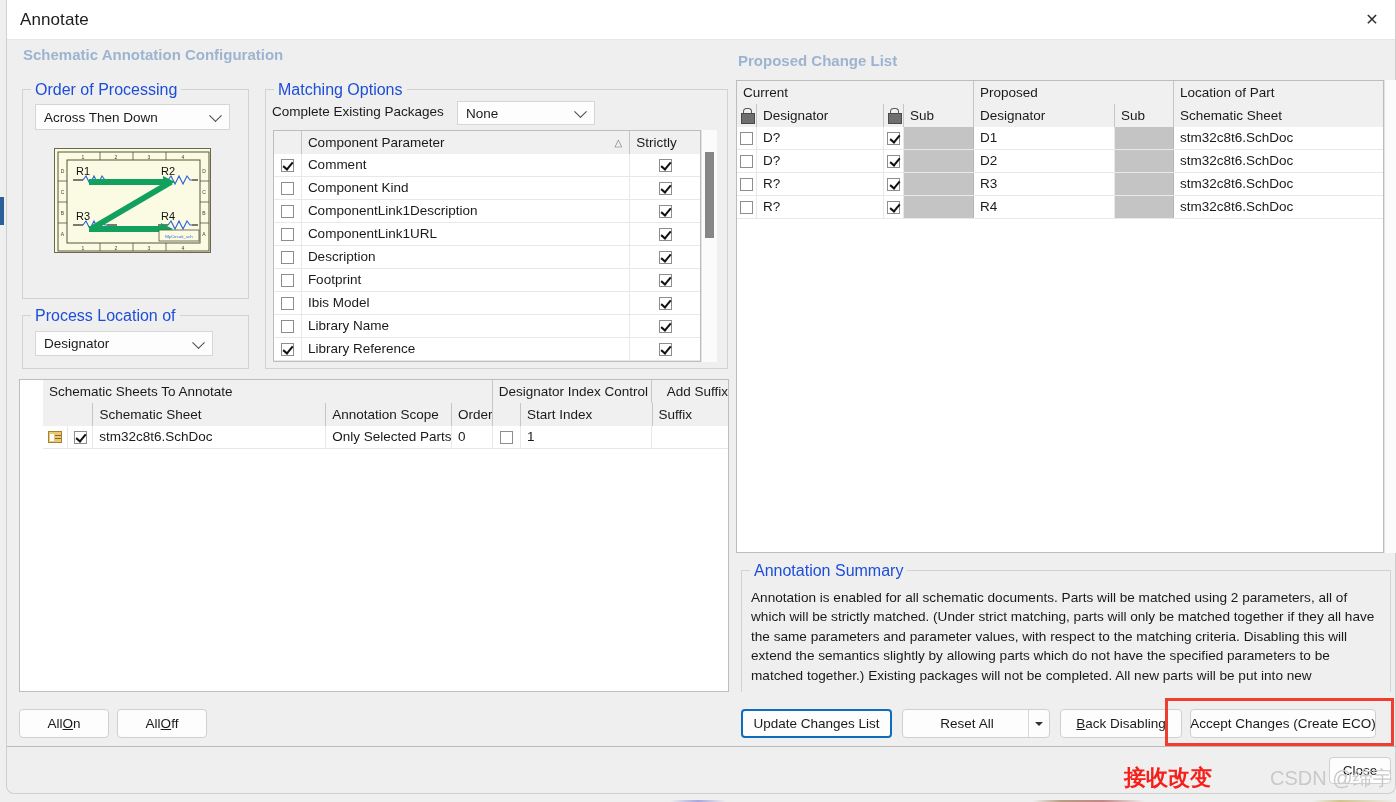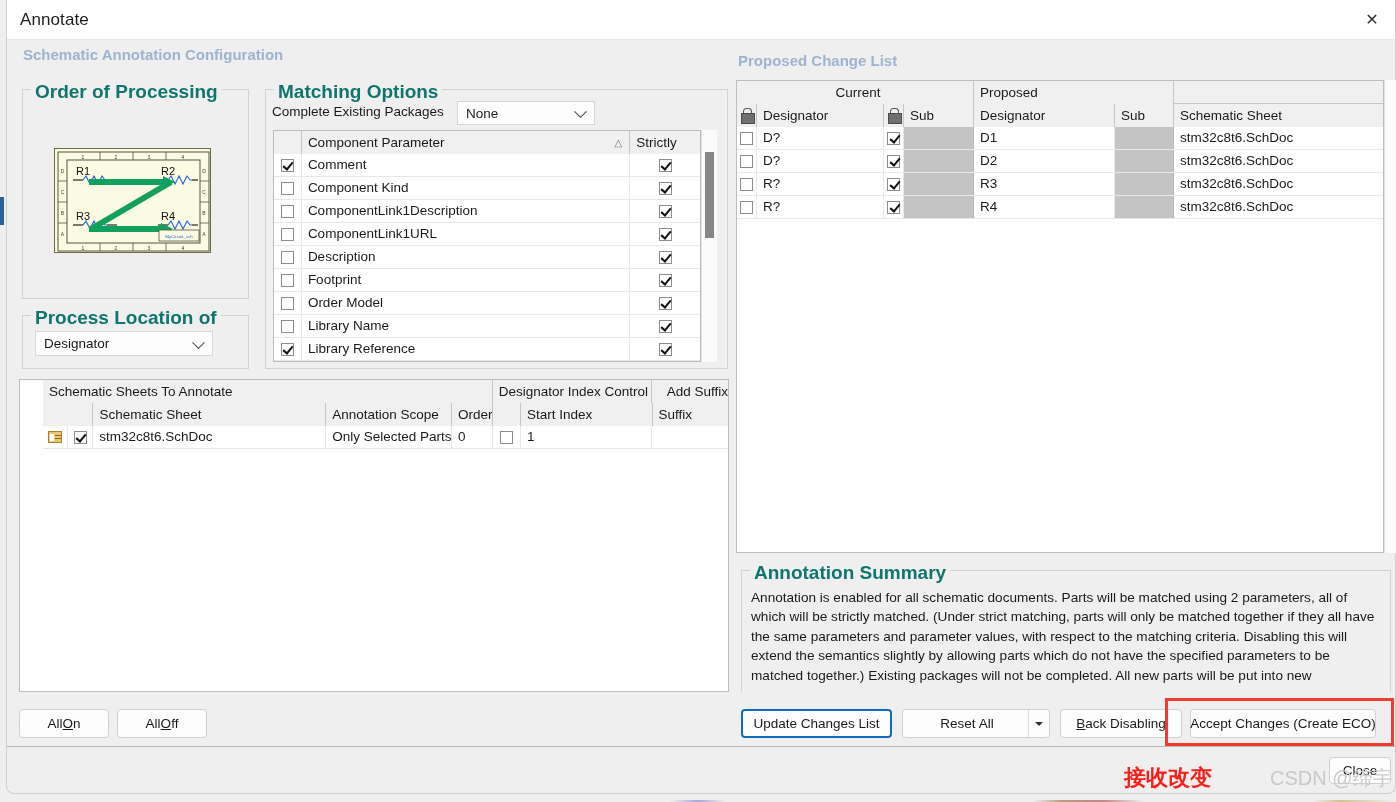--- a/index.html
+++ b/index.html
@@ -59,21 +59,21 @@
 
   
   .groupbox {
     position: absolute;
     border: 1px solid #d2d2d2;
     background: transparent;
   }
   .groupbox > .gb-legend {
     position: absolute; top: -9px; left: 8px;
     background: #efefef; padding: 0 4px;
-    font-size: 19px; color: #0f766e; white-space: nowrap; font-weight: bold;
+    font-size: 16px; color: #1d4ed8; white-space: nowrap;
   }
 
   
   .combo {
     position: absolute;
     background: #fdfdfd;
     border: 1px solid #d6d6d6;
     display: flex; align-items: center;
     padding-left: 8px;
     font-size: 13.5px;
@@ -248,20 +248,24 @@
       <div class="title-text">Annotate</div>
       <div class="close-x">✕</div>
     </div>
 
     <div class="section-hd" style="left:16px; top:46px;">Schematic Annotation Configuration</div>
 
     <div class="groupbox" style="left:15px; top:89px; width:227px; height:210px;">
       <span class="gb-legend">Order of Processing</span>
     </div>
 
+    <div class="combo" style="left:28px; top:104px; width:195px; height:26px;">
+      <span>Across Then Down</span>
+      <span class="chev"></span>
+    </div>
 
     <div class="preview-wrap">
       <svg width="157" height="105" viewBox="0 0 157 105">
         <rect x="0" y="0" width="157" height="105" fill="#fbfbe3"></rect>
 
         <rect x="3" y="3" width="151" height="99" fill="none" stroke="#55553c" stroke-width="1"></rect>
         <rect x="12" y="11" width="133" height="83" fill="none" stroke="#55553c" stroke-width="1"></rect>
 
         <line x1="45" y1="3" x2="45" y2="11" stroke="#55553c" stroke-width="0.8"></line>
         <line x1="78" y1="3" x2="78" y2="11" stroke="#55553c" stroke-width="0.8"></line>
@@ -412,21 +416,21 @@
             </div>
             <div class="cell" style="width:330px;">Footprint</div>
             <div class="cell chk" style="width:70px; border-right:none;">
               <span class="cb on"></span>
             </div>
           </div>
           <div class="row">
             <div class="cell chk" style="width:28px;">
               <span class="cb"></span>
             </div>
-            <div class="cell" style="width:330px;">Order Model</div>
+            <div class="cell" style="width:330px;">Ibis Model</div>
             <div class="cell chk" style="width:70px; border-right:none;">
               <span class="cb on"></span>
             </div>
           </div>
           <div class="row">
             <div class="cell chk" style="width:28px;">
               <span class="cb"></span>
             </div>
             <div class="cell" style="width:330px;">Library Name</div>
             <div class="cell chk" style="width:70px; border-right:none;">
@@ -499,22 +503,23 @@
       <span>All </span>
         <span class="u">O</span>
         <span>ff</span>
     </div>
 
     <div class="section-hd" style="left:731px; top:52px;">Proposed Change List</div>
 
     <div class="grid" style="left:729px; top:80px; width:648px; height:473px;">
 
       <div class="hrow">
-        <div class="hcell" style="width:237px;text-align:center;">Current</div>
+        <div class="hcell" style="width:237px;">Current</div>
         <div class="hcell" style="width:200px;">Proposed</div>
+        <div class="hcell" style="width:209px; border-right:none;">Location of Part</div>
       </div>
 
       <div class="hrow">
         <div class="hcell chk" style="width:20px;">
           <span class="lock"></span>
         </div>
         <div class="hcell" style="width:127px;">Designator</div>
         <div class="hcell chk" style="width:20px;">
           <span class="lock"></span>
         </div>

